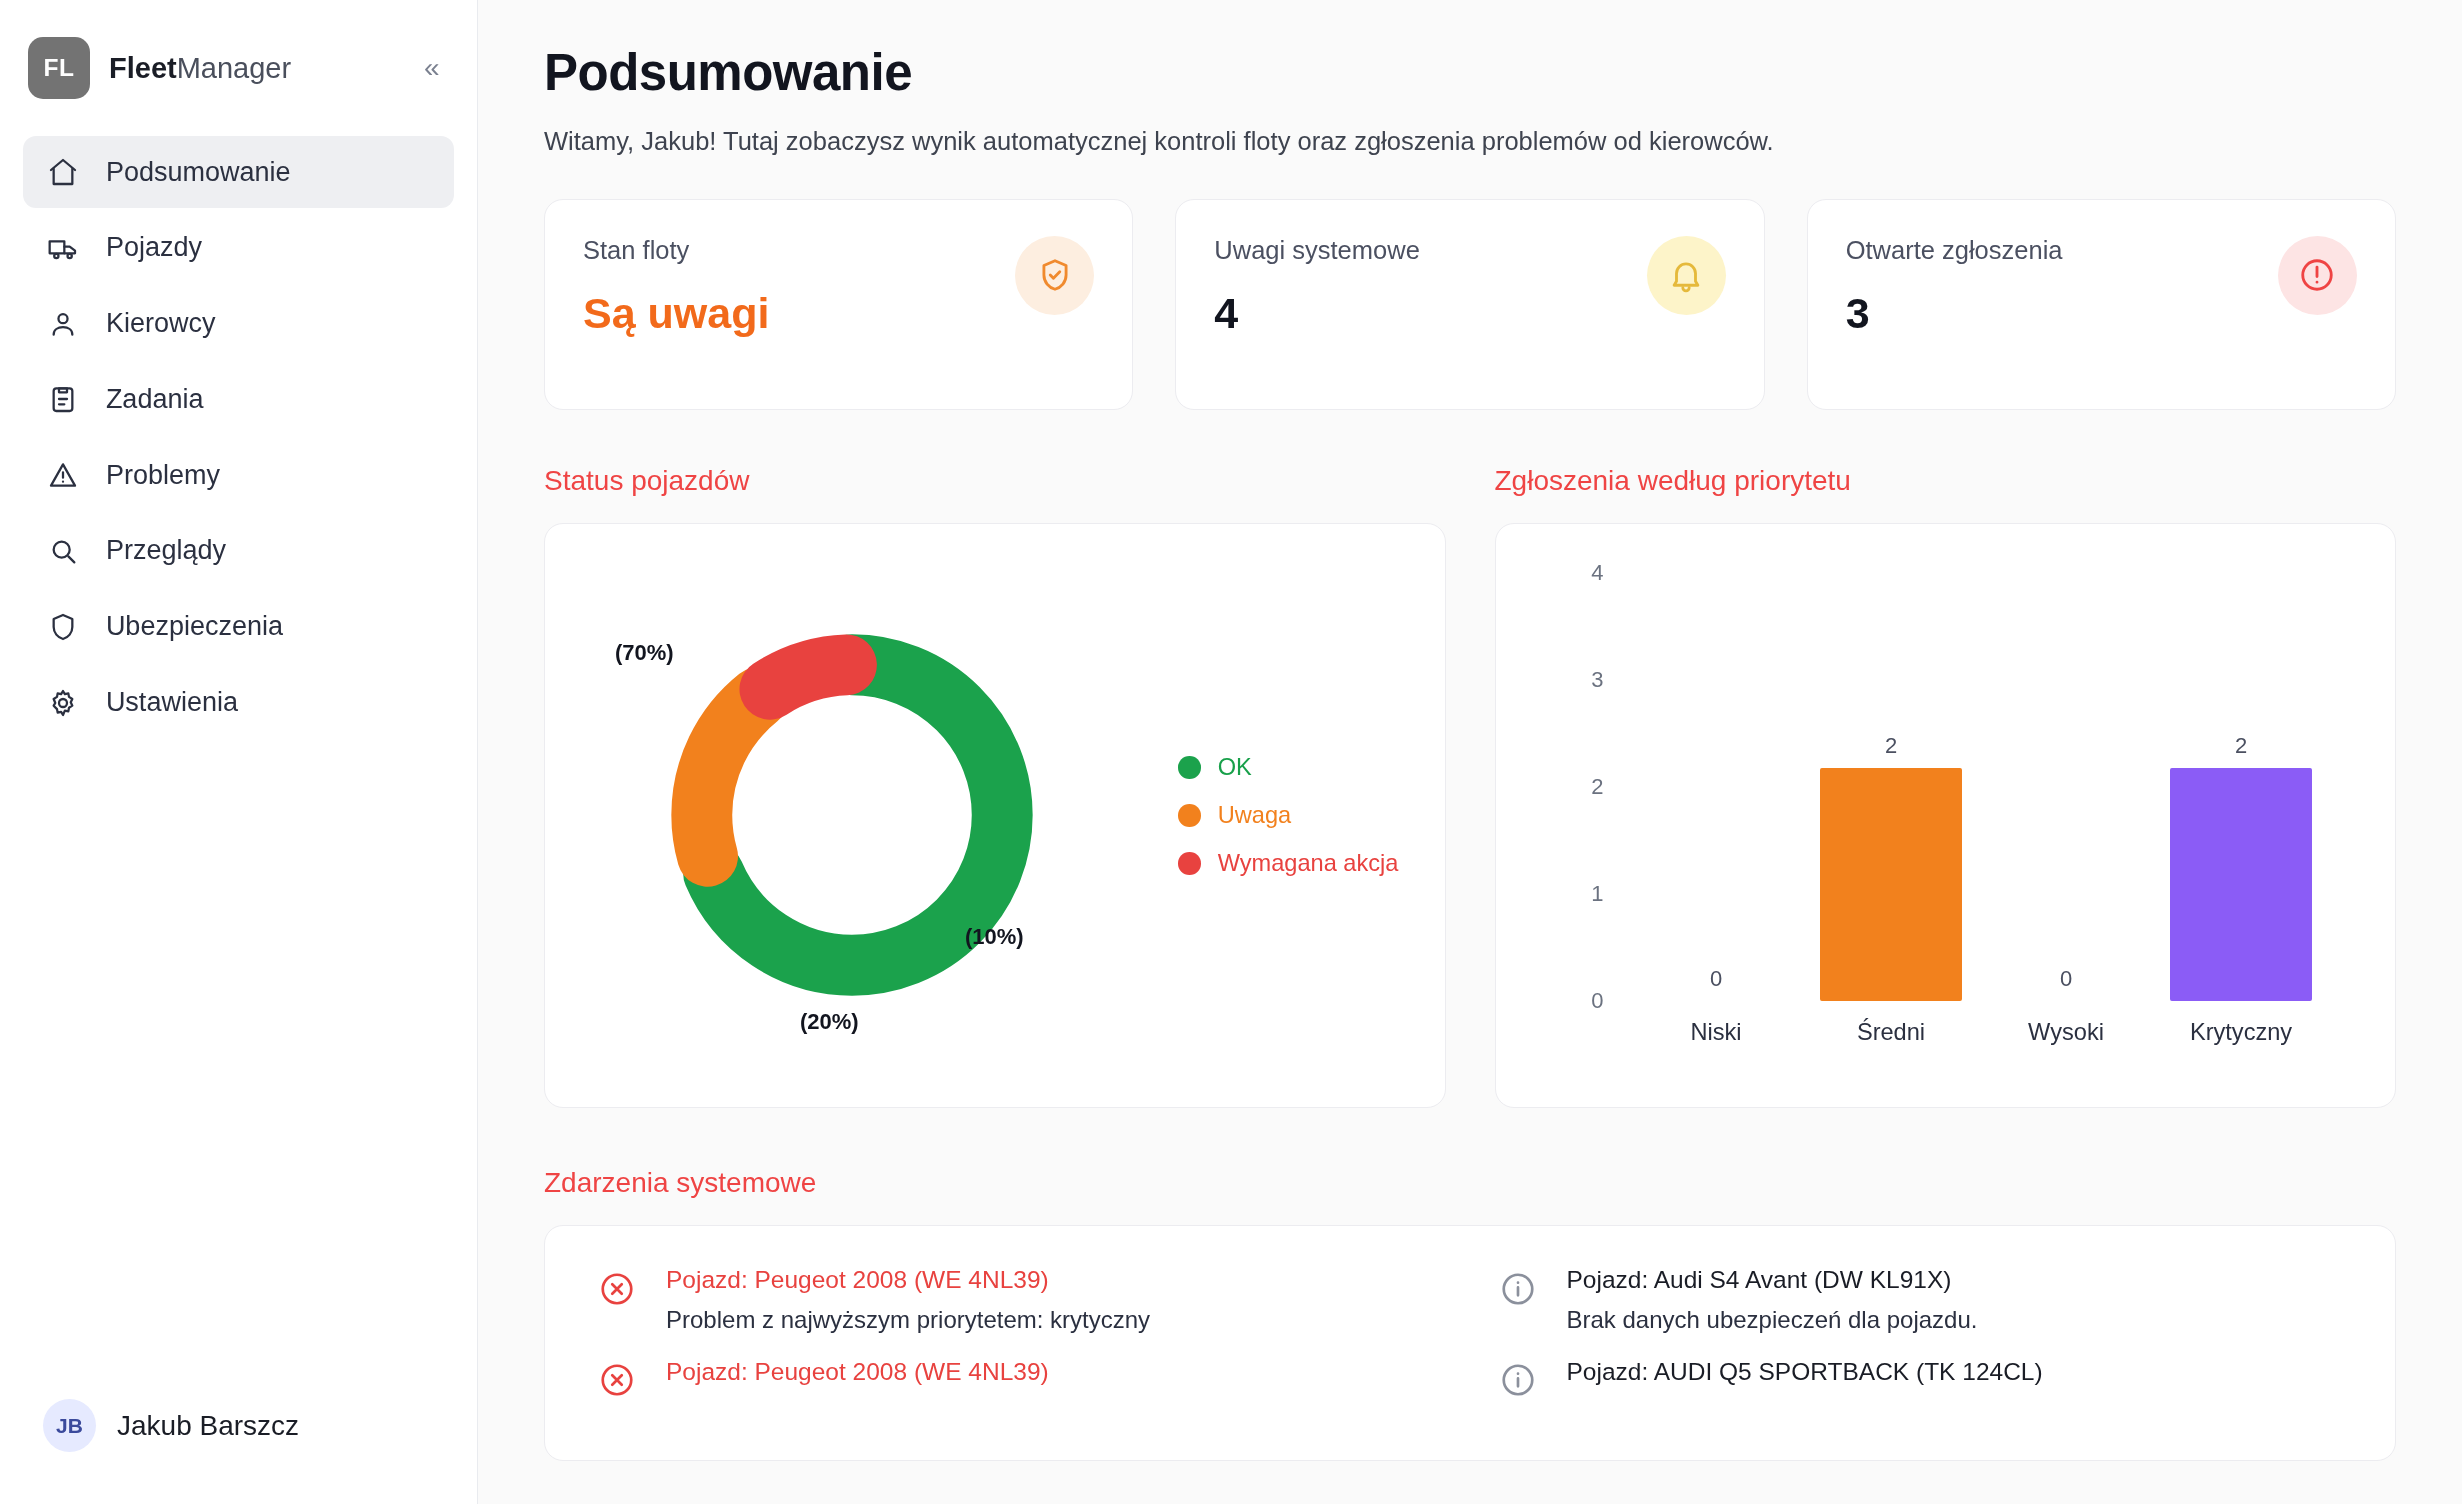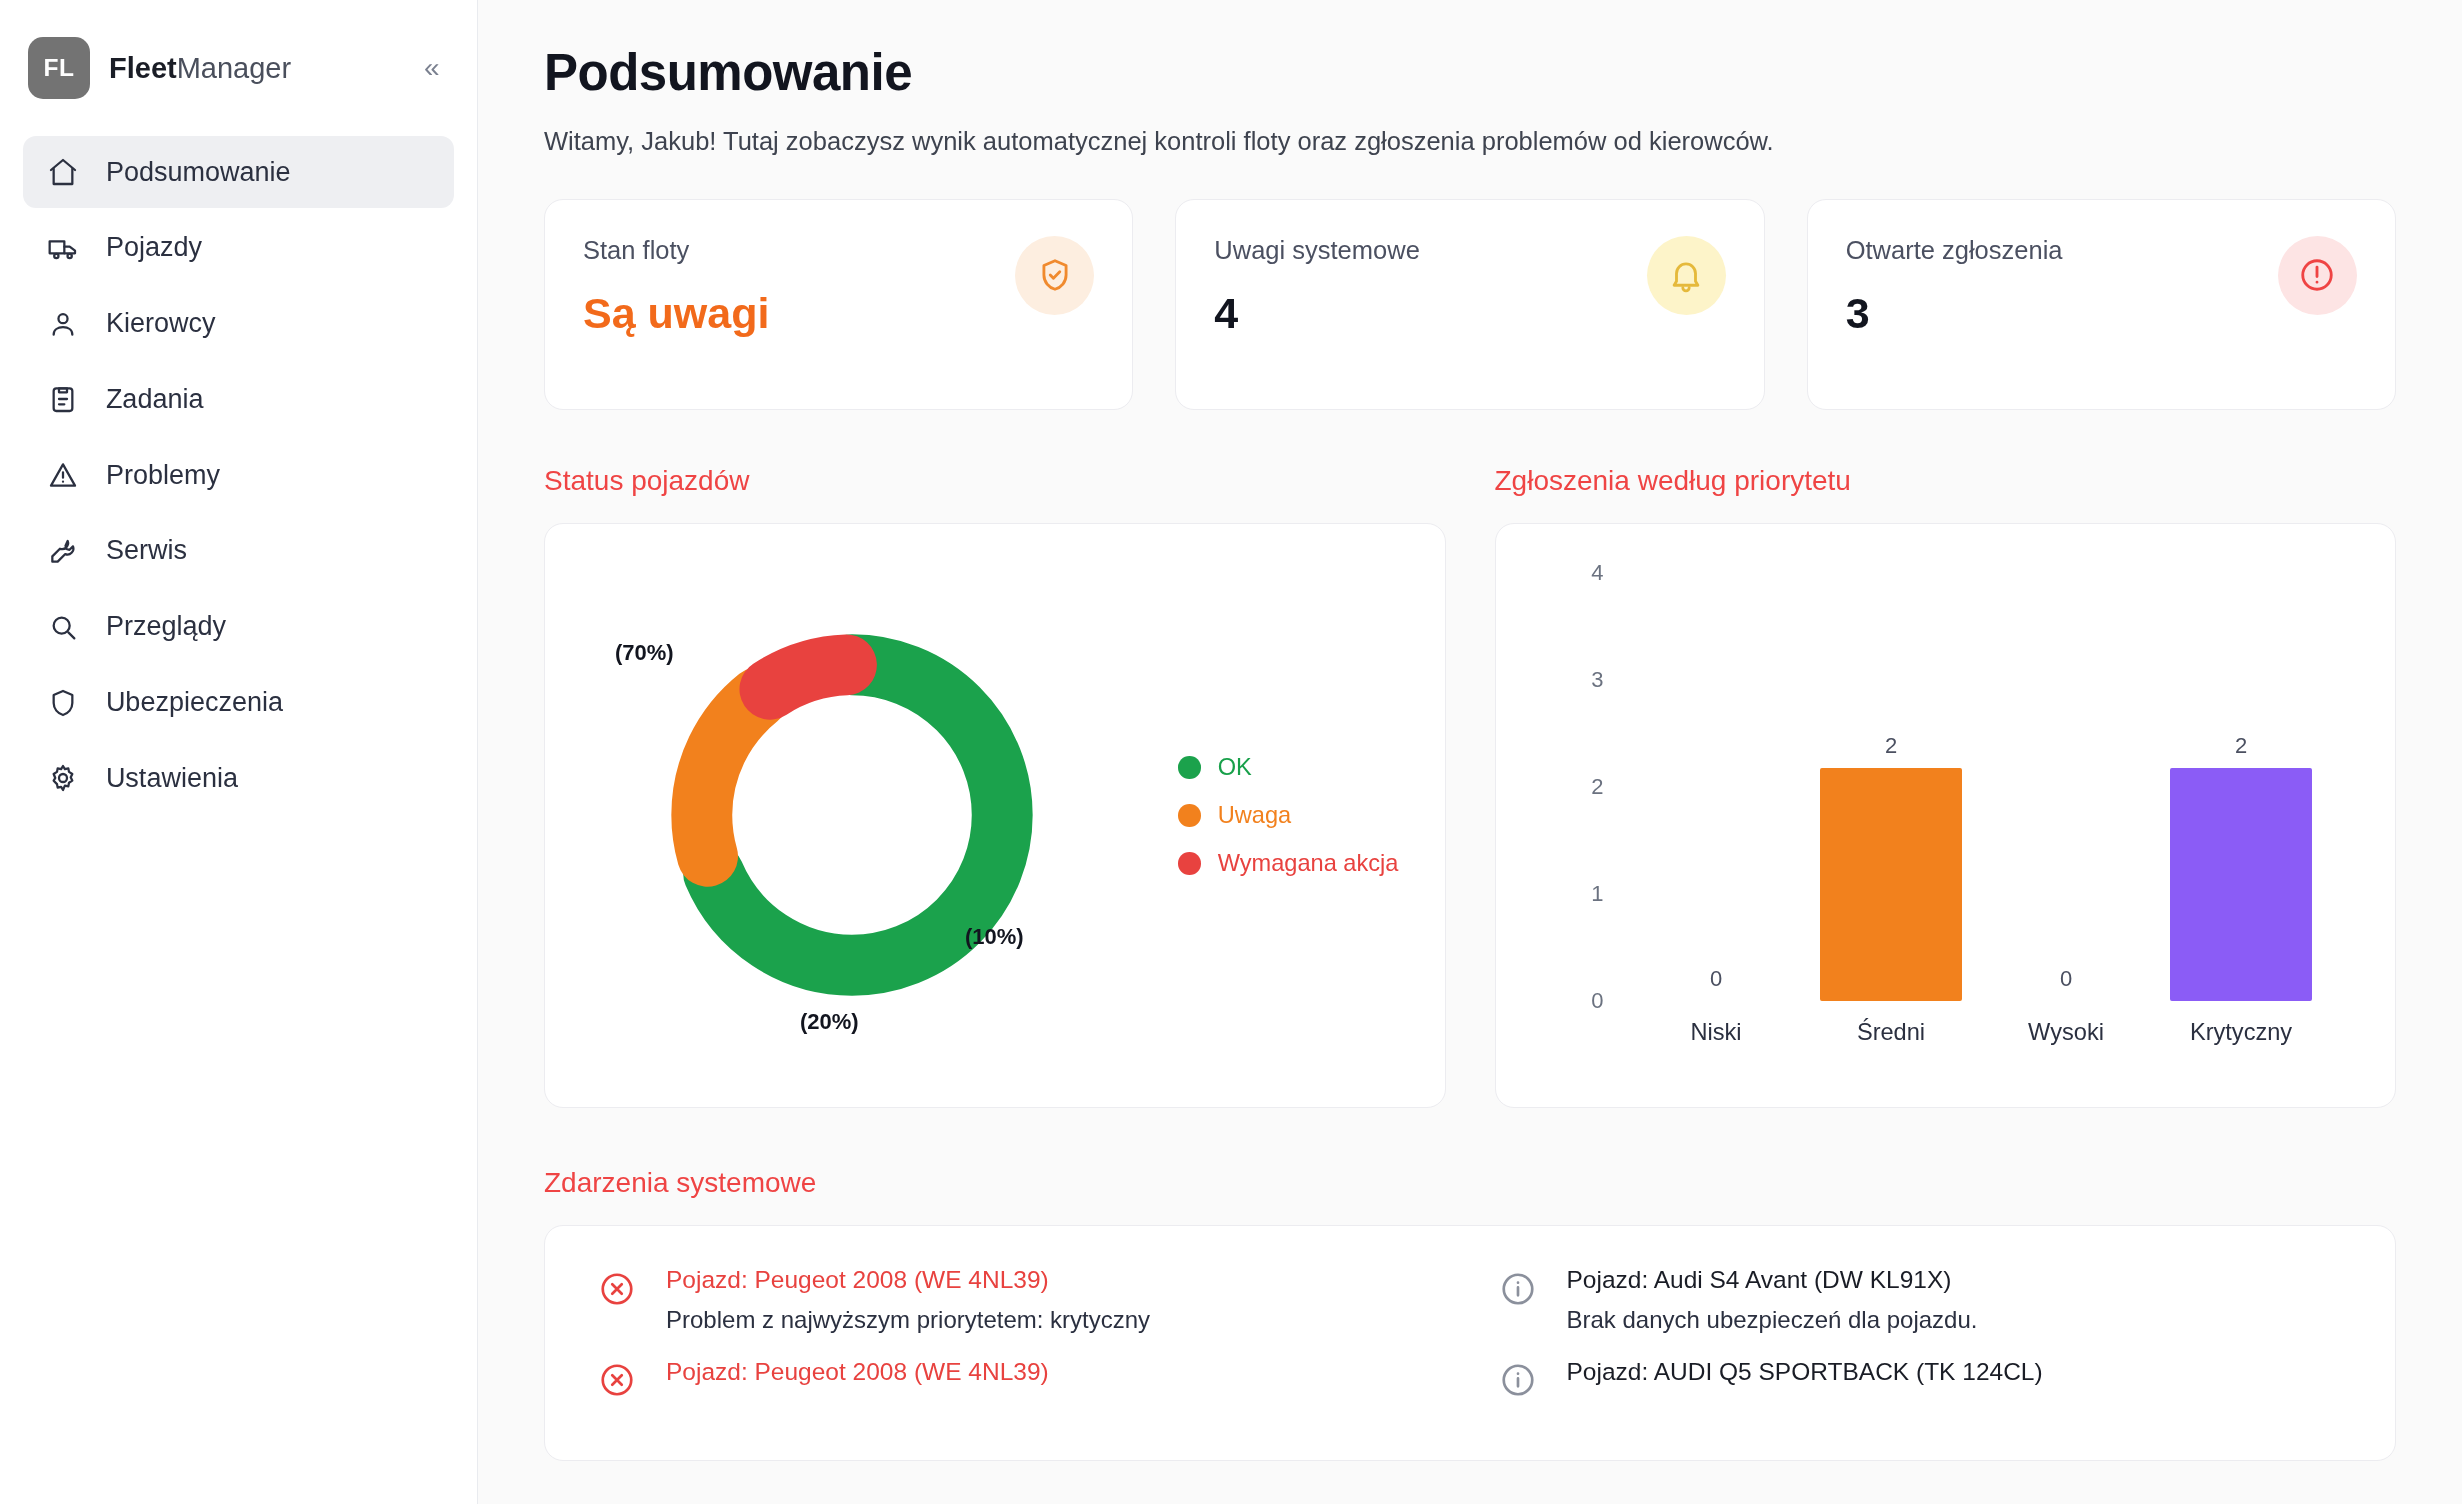--- a/index.html
+++ b/index.html
@@ -353,28 +353,20 @@
       <div class="nav-item">
         <span class="nav-icon">
           <svg viewBox="0 0 24 24" fill="none" stroke="currentColor" stroke-width="1.7" stroke-linecap="round" stroke-linejoin="round">
               <path d="M12 4l9 16H3z"></path>
               <path d="M12 10v4M12 17h.01"></path>
             </svg>
         </span>
         <span>Problemy</span>
       </div>
 
-      <div class="nav-item">
-        <span class="nav-icon">
-          <svg viewBox="0 0 24 24" fill="none" stroke="currentColor" stroke-width="1.7" stroke-linecap="round" stroke-linejoin="round">
-              <path d="M15.5 4.5a4.5 4.5 0 01-5.8 5.8L4 16v4h4l5.7-5.7a4.5 4.5 0 005.8-5.8l-2.6 2.6-2.4-.6-.6-2.4z"></path>
-            </svg>
-        </span>
-        <span>Serwis</span>
-      </div>
 
       <div class="nav-item">
         <span class="nav-icon">
           <svg viewBox="0 0 24 24" fill="none" stroke="currentColor" stroke-width="1.7" stroke-linecap="round" stroke-linejoin="round">
               <circle cx="11" cy="11" r="6"></circle>
               <path d="M16 16l4.5 4.5"></path>
             </svg>
         </span>
         <span>Przeglądy</span>
       </div>
@@ -392,20 +384,24 @@
         <span class="nav-icon">
           <svg viewBox="0 0 24 24" fill="none" stroke="currentColor" stroke-width="1.7" stroke-linecap="round" stroke-linejoin="round">
               <circle cx="12" cy="12" r="3"></circle>
               <path d="M12 3l1.4 2.3 2.6-.5.5 2.6L19 9l-1.2 2.4L19 14l-2.5 1.6-.5 2.6-2.6-.5L12 21l-1.4-2.3-2.6.5-.5-2.6L5 14l1.2-2L5 9l2.5-1.6.5-2.6 2.6.5z"></path>
             </svg>
         </span>
         <span>Ustawienia</span>
       </div>
     </nav>
 
+    <div class="user-row">
+      <div class="avatar">JB</div>
+      <div class="user-name">Jakub Barszcz</div>
+    </div>
   </aside>
 
   <main class="main">
     <h1 class="page-title">Podsumowanie</h1>
     <p class="page-sub">Witamy, Jakub! Tutaj zobaczysz wynik automatycznej kontroli floty oraz zgłoszenia problemów od kierowców.</p>
 
     <div class="kpi-row">
       <div class="kpi-card">
         <div>
           <div class="kpi-label">Stan floty</div>

